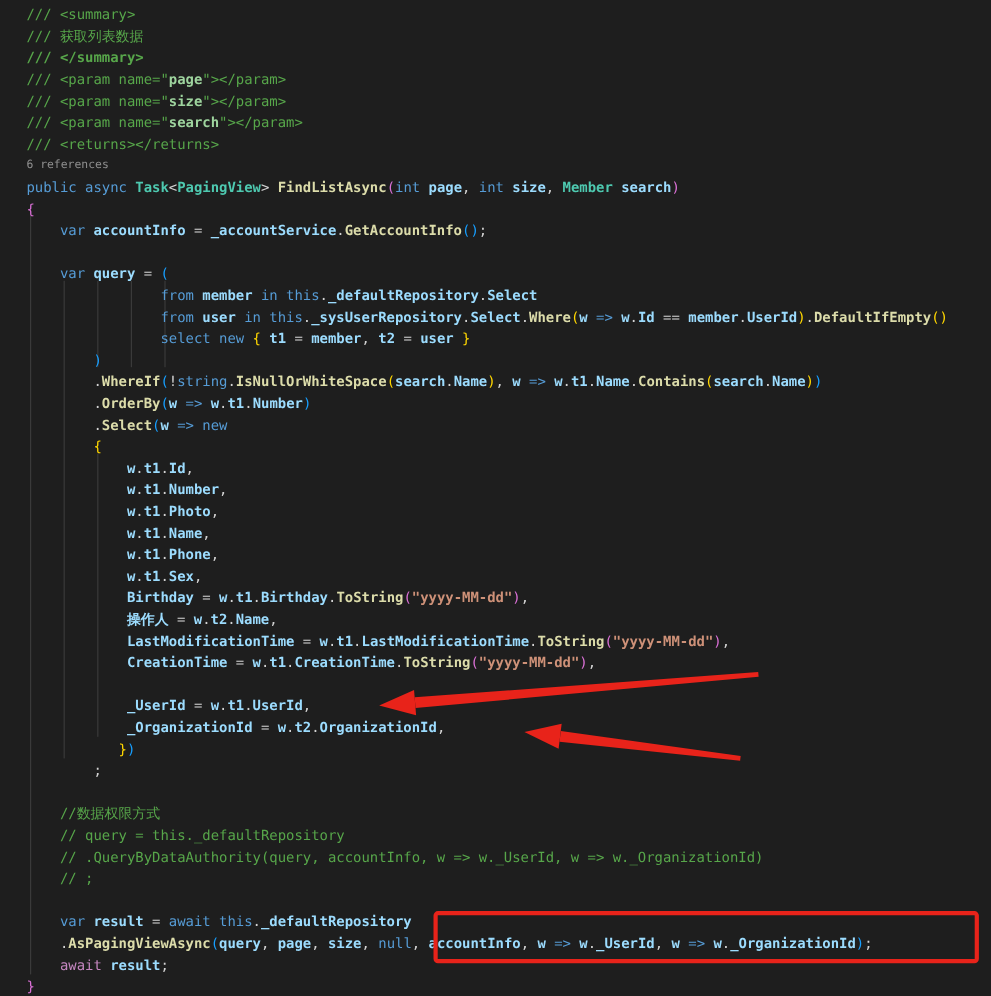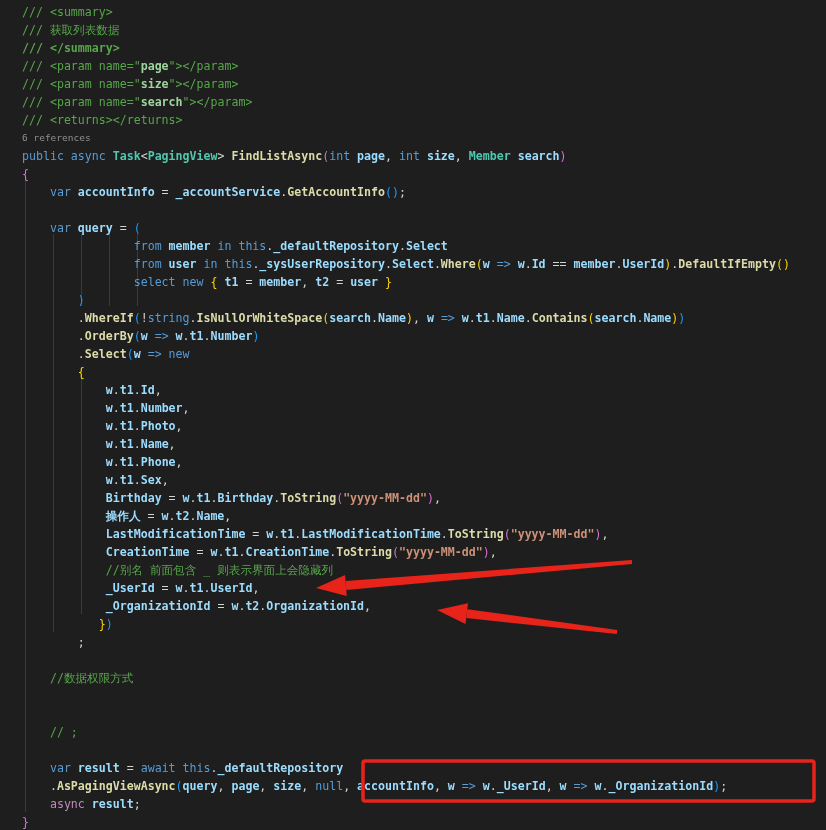--- a/index.html
+++ b/index.html
@@ -59,34 +59,34 @@
       <div class="code-line"><span class="tk-p" style="color: rgb(212, 212, 212);">            </span><span class="tk-v" style="color: rgb(156, 220, 254);">w</span><span class="tk-p" style="color: rgb(212, 212, 212);">.</span><span class="tk-v" style="color: rgb(156, 220, 254);">t1</span><span class="tk-p" style="color: rgb(212, 212, 212);">.</span><span class="tk-v" style="color: rgb(156, 220, 254);">Id</span><span class="tk-p" style="color: rgb(212, 212, 212);">,</span></div>
       <div class="code-line"><span class="tk-p" style="color: rgb(212, 212, 212);">            </span><span class="tk-v" style="color: rgb(156, 220, 254);">w</span><span class="tk-p" style="color: rgb(212, 212, 212);">.</span><span class="tk-v" style="color: rgb(156, 220, 254);">t1</span><span class="tk-p" style="color: rgb(212, 212, 212);">.</span><span class="tk-v" style="color: rgb(156, 220, 254);">Number</span><span class="tk-p" style="color: rgb(212, 212, 212);">,</span></div>
       <div class="code-line"><span class="tk-p" style="color: rgb(212, 212, 212);">            </span><span class="tk-v" style="color: rgb(156, 220, 254);">w</span><span class="tk-p" style="color: rgb(212, 212, 212);">.</span><span class="tk-v" style="color: rgb(156, 220, 254);">t1</span><span class="tk-p" style="color: rgb(212, 212, 212);">.</span><span class="tk-v" style="color: rgb(156, 220, 254);">Photo</span><span class="tk-p" style="color: rgb(212, 212, 212);">,</span></div>
       <div class="code-line"><span class="tk-p" style="color: rgb(212, 212, 212);">            </span><span class="tk-v" style="color: rgb(156, 220, 254);">w</span><span class="tk-p" style="color: rgb(212, 212, 212);">.</span><span class="tk-v" style="color: rgb(156, 220, 254);">t1</span><span class="tk-p" style="color: rgb(212, 212, 212);">.</span><span class="tk-v" style="color: rgb(156, 220, 254);">Name</span><span class="tk-p" style="color: rgb(212, 212, 212);">,</span></div>
       <div class="code-line"><span class="tk-p" style="color: rgb(212, 212, 212);">            </span><span class="tk-v" style="color: rgb(156, 220, 254);">w</span><span class="tk-p" style="color: rgb(212, 212, 212);">.</span><span class="tk-v" style="color: rgb(156, 220, 254);">t1</span><span class="tk-p" style="color: rgb(212, 212, 212);">.</span><span class="tk-v" style="color: rgb(156, 220, 254);">Phone</span><span class="tk-p" style="color: rgb(212, 212, 212);">,</span></div>
       <div class="code-line"><span class="tk-p" style="color: rgb(212, 212, 212);">            </span><span class="tk-v" style="color: rgb(156, 220, 254);">w</span><span class="tk-p" style="color: rgb(212, 212, 212);">.</span><span class="tk-v" style="color: rgb(156, 220, 254);">t1</span><span class="tk-p" style="color: rgb(212, 212, 212);">.</span><span class="tk-v" style="color: rgb(156, 220, 254);">Sex</span><span class="tk-p" style="color: rgb(212, 212, 212);">,</span></div>
       <div class="code-line"><span class="tk-p" style="color: rgb(212, 212, 212);">            </span><span class="tk-v" style="color: rgb(156, 220, 254);">Birthday </span><span class="tk-p" style="color: rgb(212, 212, 212);">= </span><span class="tk-v" style="color: rgb(156, 220, 254);">w</span><span class="tk-p" style="color: rgb(212, 212, 212);">.</span><span class="tk-v" style="color: rgb(156, 220, 254);">t1</span><span class="tk-p" style="color: rgb(212, 212, 212);">.</span><span class="tk-v" style="color: rgb(156, 220, 254);">Birthday</span><span class="tk-p" style="color: rgb(212, 212, 212);">.</span><span class="tk-m" style="color: rgb(220, 220, 170);">ToString</span><span class="tk-b5" style="color: rgb(218, 112, 214);">(</span><span class="tk-s" style="color: rgb(206, 145, 120);">"yyyy-MM-dd"</span><span class="tk-b5" style="color: rgb(218, 112, 214);">)</span><span class="tk-p" style="color: rgb(212, 212, 212);">,</span></div>
       <div class="code-line"><span class="tk-p" style="color: rgb(212, 212, 212);">            </span><span class="tk-v" style="color: rgb(156, 220, 254);">操作人 </span><span class="tk-p" style="color: rgb(212, 212, 212);">= </span><span class="tk-v" style="color: rgb(156, 220, 254);">w</span><span class="tk-p" style="color: rgb(212, 212, 212);">.</span><span class="tk-v" style="color: rgb(156, 220, 254);">t2</span><span class="tk-p" style="color: rgb(212, 212, 212);">.</span><span class="tk-v" style="color: rgb(156, 220, 254);">Name</span><span class="tk-p" style="color: rgb(212, 212, 212);">,</span></div>
       <div class="code-line"><span class="tk-p" style="color: rgb(212, 212, 212);">            </span><span class="tk-v" style="color: rgb(156, 220, 254);">LastModificationTime </span><span class="tk-p" style="color: rgb(212, 212, 212);">= </span><span class="tk-v" style="color: rgb(156, 220, 254);">w</span><span class="tk-p" style="color: rgb(212, 212, 212);">.</span><span class="tk-v" style="color: rgb(156, 220, 254);">t1</span><span class="tk-p" style="color: rgb(212, 212, 212);">.</span><span class="tk-v" style="color: rgb(156, 220, 254);">LastModificationTime</span><span class="tk-p" style="color: rgb(212, 212, 212);">.</span><span class="tk-m" style="color: rgb(220, 220, 170);">ToString</span><span class="tk-b5" style="color: rgb(218, 112, 214);">(</span><span class="tk-s" style="color: rgb(206, 145, 120);">"yyyy-MM-dd"</span><span class="tk-b5" style="color: rgb(218, 112, 214);">)</span><span class="tk-p" style="color: rgb(212, 212, 212);">,</span></div>
       <div class="code-line"><span class="tk-p" style="color: rgb(212, 212, 212);">            </span><span class="tk-v" style="color: rgb(156, 220, 254);">CreationTime </span><span class="tk-p" style="color: rgb(212, 212, 212);">= </span><span class="tk-v" style="color: rgb(156, 220, 254);">w</span><span class="tk-p" style="color: rgb(212, 212, 212);">.</span><span class="tk-v" style="color: rgb(156, 220, 254);">t1</span><span class="tk-p" style="color: rgb(212, 212, 212);">.</span><span class="tk-v" style="color: rgb(156, 220, 254);">CreationTime</span><span class="tk-p" style="color: rgb(212, 212, 212);">.</span><span class="tk-m" style="color: rgb(220, 220, 170);">ToString</span><span class="tk-b5" style="color: rgb(218, 112, 214);">(</span><span class="tk-s" style="color: rgb(206, 145, 120);">"yyyy-MM-dd"</span><span class="tk-b5" style="color: rgb(218, 112, 214);">)</span><span class="tk-p" style="color: rgb(212, 212, 212);">,</span></div>
-      <div class="code-line"><span class="tk-p" style="color: rgb(212, 212, 212);">            </span><span class="tk-c" style="color: rgb(87, 166, 74);">//别名 前面包含 _ 则表示界面上会隐藏列</span></div>
+      <div class="code-line"><span class="tk-p" style="color: rgb(212, 212, 212);">            </span></div>
       <div class="code-line"><span class="tk-p" style="color: rgb(212, 212, 212);">            </span><span class="tk-v" style="color: rgb(156, 220, 254);">_UserId </span><span class="tk-p" style="color: rgb(212, 212, 212);">= </span><span class="tk-v" style="color: rgb(156, 220, 254);">w</span><span class="tk-p" style="color: rgb(212, 212, 212);">.</span><span class="tk-v" style="color: rgb(156, 220, 254);">t1</span><span class="tk-p" style="color: rgb(212, 212, 212);">.</span><span class="tk-v" style="color: rgb(156, 220, 254);">UserId</span><span class="tk-p" style="color: rgb(212, 212, 212);">,</span></div>
       <div class="code-line"><span class="tk-p" style="color: rgb(212, 212, 212);">            </span><span class="tk-v" style="color: rgb(156, 220, 254);">_OrganizationId </span><span class="tk-p" style="color: rgb(212, 212, 212);">= </span><span class="tk-v" style="color: rgb(156, 220, 254);">w</span><span class="tk-p" style="color: rgb(212, 212, 212);">.</span><span class="tk-v" style="color: rgb(156, 220, 254);">t2</span><span class="tk-p" style="color: rgb(212, 212, 212);">.</span><span class="tk-v" style="color: rgb(156, 220, 254);">OrganizationId</span><span class="tk-p" style="color: rgb(212, 212, 212);">,</span></div>
       <div class="code-line"><span class="tk-p" style="color: rgb(212, 212, 212);">           </span><span class="tk-b4" style="color: rgb(255, 215, 0);">}</span><span class="tk-b3" style="color: rgb(23, 159, 255);">)</span></div>
       <div class="code-line"><span class="tk-p" style="color: rgb(212, 212, 212);">        ;</span></div>
       <div class="code-line"></div>
       <div class="code-line"><span class="tk-p" style="color: rgb(212, 212, 212);">    </span><span class="tk-c" style="color: rgb(87, 166, 74);">//数据权限方式</span></div>
-      <div class="code-line"><span class="tk-p" style="color: rgb(212, 212, 212);">    </span></div>
-      <div class="code-line"><span class="tk-p" style="color: rgb(212, 212, 212);">    </span></div>
+      <div class="code-line"><span class="tk-p" style="color: rgb(212, 212, 212);">    </span><span class="tk-c" style="color: rgb(87, 166, 74);">// query = this._defaultRepository</span></div>
+      <div class="code-line"><span class="tk-p" style="color: rgb(212, 212, 212);">    </span><span class="tk-c" style="color: rgb(87, 166, 74);">// .QueryByDataAuthority(query, accountInfo, w =&gt; w._UserId, w =&gt; w._OrganizationId)</span></div>
       <div class="code-line"><span class="tk-p" style="color: rgb(212, 212, 212);">    </span><span class="tk-c" style="color: rgb(87, 166, 74);">// ;</span></div>
       <div class="code-line"></div>
       <div class="code-line"><span class="tk-p" style="color: rgb(212, 212, 212);">    </span><span class="tk-k" style="color: rgb(86, 156, 214);">var </span><span class="tk-v" style="color: rgb(156, 220, 254);">result </span><span class="tk-p" style="color: rgb(212, 212, 212);">= </span><span class="tk-k" style="color: rgb(86, 156, 214);">await this</span><span class="tk-p" style="color: rgb(212, 212, 212);">.</span><span class="tk-v" style="color: rgb(156, 220, 254);">_defaultRepository</span></div>
       <div class="code-line"><span class="tk-p" style="color: rgb(212, 212, 212);">    .</span><span class="tk-m" style="color: rgb(220, 220, 170);">AsPagingViewAsync</span><span class="tk-b3" style="color: rgb(23, 159, 255);">(</span><span class="tk-v" style="color: rgb(156, 220, 254);">query</span><span class="tk-p" style="color: rgb(212, 212, 212);">, </span><span class="tk-v" style="color: rgb(156, 220, 254);">page</span><span class="tk-p" style="color: rgb(212, 212, 212);">, </span><span class="tk-v" style="color: rgb(156, 220, 254);">size</span><span class="tk-p" style="color: rgb(212, 212, 212);">, </span><span class="tk-k" style="color: rgb(86, 156, 214);">null</span><span class="tk-p" style="color: rgb(212, 212, 212);">, </span><span class="tk-v" style="color: rgb(156, 220, 254);">accountInfo</span><span class="tk-p" style="color: rgb(212, 212, 212);">, </span><span class="tk-v" style="color: rgb(156, 220, 254);">w </span><span class="tk-k" style="color: rgb(86, 156, 214);">=&gt; </span><span class="tk-v" style="color: rgb(156, 220, 254);">w</span><span class="tk-p" style="color: rgb(212, 212, 212);">.</span><span class="tk-v" style="color: rgb(156, 220, 254);">_UserId</span><span class="tk-p" style="color: rgb(212, 212, 212);">, </span><span class="tk-v" style="color: rgb(156, 220, 254);">w </span><span class="tk-k" style="color: rgb(86, 156, 214);">=&gt; </span><span class="tk-v" style="color: rgb(156, 220, 254);">w</span><span class="tk-p" style="color: rgb(212, 212, 212);">.</span><span class="tk-v" style="color: rgb(156, 220, 254);">_OrganizationId</span><span class="tk-b3" style="color: rgb(23, 159, 255);">)</span><span class="tk-p" style="color: rgb(212, 212, 212);">;</span></div>
-      <div class="code-line"><span class="tk-p" style="color: rgb(212, 212, 212);">    </span><span class="tk-ctl" style="color: rgb(197, 134, 192);">async </span><span class="tk-v" style="color: rgb(156, 220, 254);">result</span><span class="tk-p" style="color: rgb(212, 212, 212);">;</span></div>
+      <div class="code-line"><span class="tk-p" style="color: rgb(212, 212, 212);">    </span><span class="tk-ctl" style="color: rgb(197, 134, 192);">await </span><span class="tk-v" style="color: rgb(156, 220, 254);">result</span><span class="tk-p" style="color: rgb(212, 212, 212);">;</span></div>
       <div class="code-line"><span class="tk-b2" style="color: rgb(218, 112, 214);">}</span></div>
     </div>
 
   <svg class="overlay" width="826" height="830" viewBox="0 0 826 830">
       <g>
         <polygon points="631.8359972303678,560.0067355690845 632.1640027696322,563.9932644309155 346.2679726954053,590.0248034250756 345.52996023206003,581.0551134859559" fill="#e8231a"></polygon>
         <polygon points="316,588 345.0379519231632,575.0753201932093 346.7599810043022,596.0045967178221" fill="#e8231a"></polygon>
       </g>
       <g>
         <polygon points="617.2426388599305,630.0147729642049 616.7573611400695,633.9852270357951 466.2324681020822,618.1063437294965 467.3243429717695,609.1728220684188" fill="#e8231a"></polygon>

